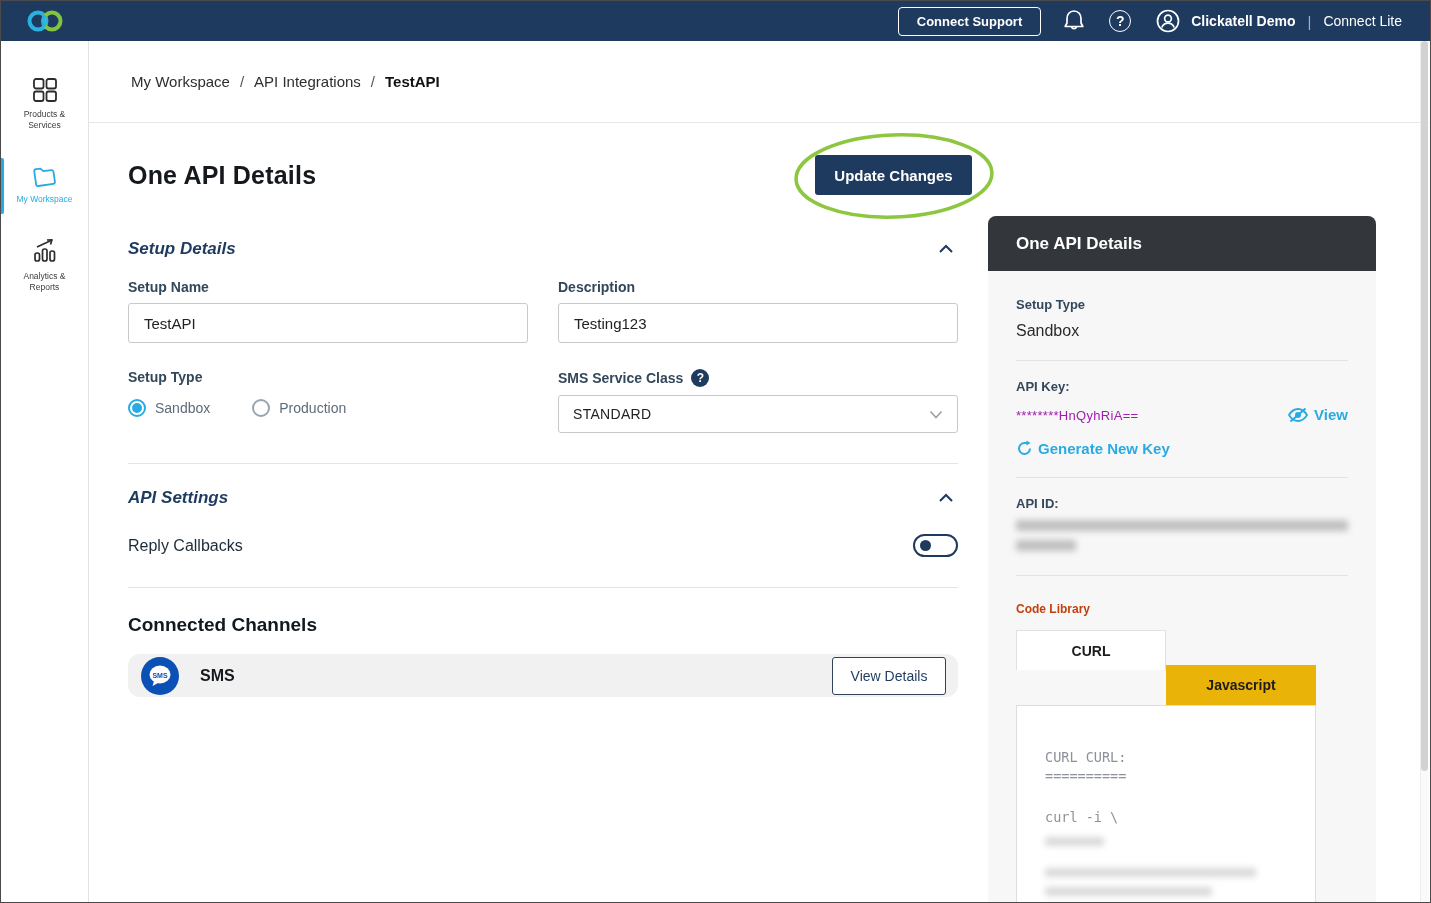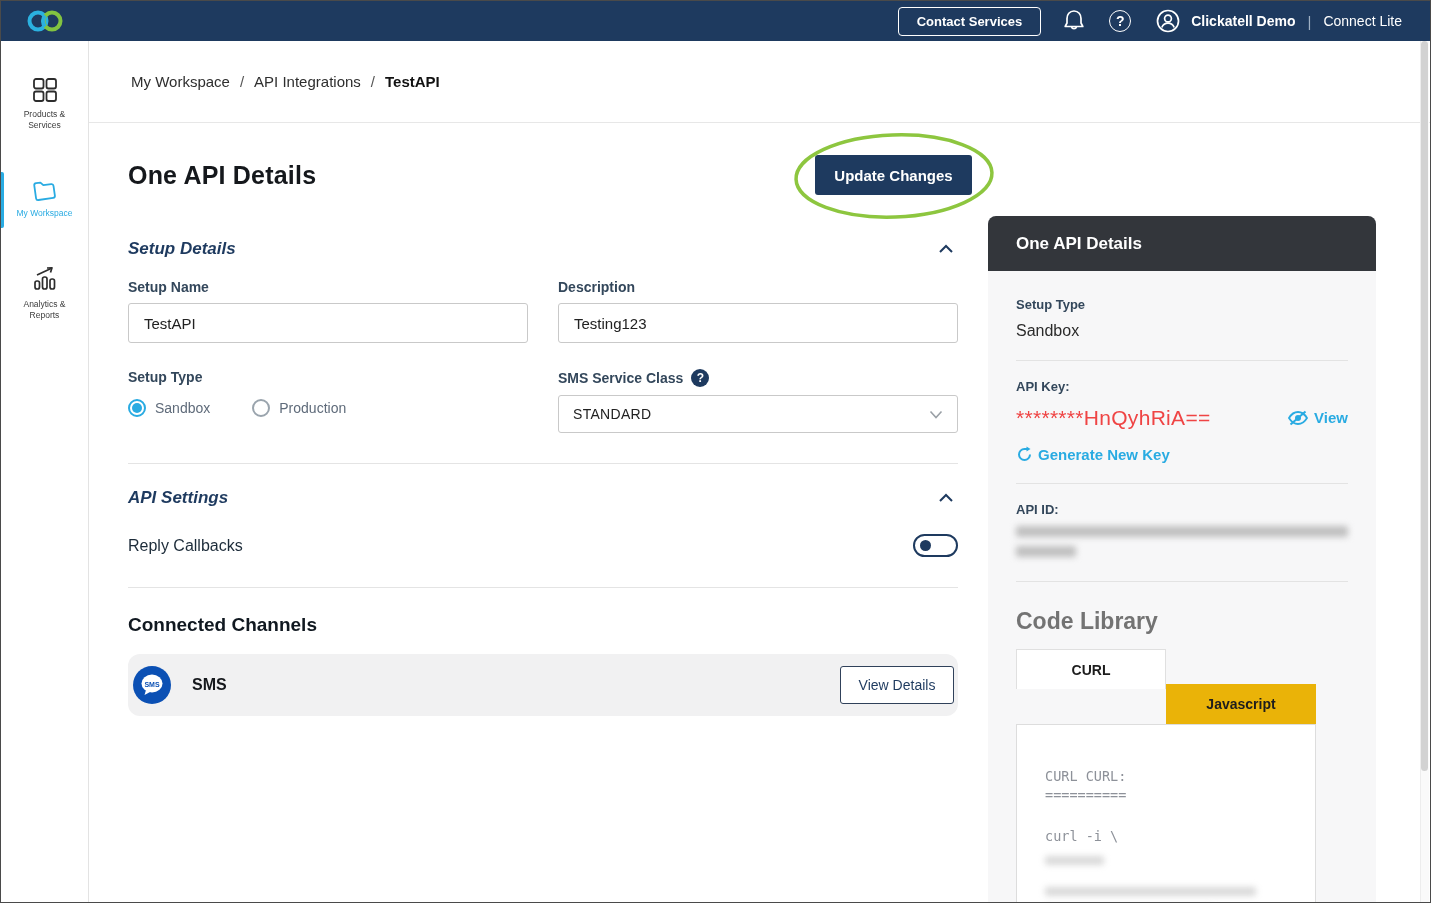--- a/index.html
+++ b/index.html
@@ -12,21 +12,21 @@
   .topbar-spacer { flex:1; }
   .contact-btn { border:1px solid #fff; border-radius:4px; color:#fff; background:transparent; font-size:13px; font-weight:bold; padding:6px 18px; margin-right:22px; cursor:pointer; font-family:"Liberation Sans",sans-serif; }
   .topbar-icon { margin-right:24px; display:flex; align-items:center; cursor:pointer; }
   .help-circle { width:22px; height:22px; border:1.5px solid #fff; border-radius:50%; color:#fff; font-size:14px; font-weight:bold; display:flex; align-items:center; justify-content:center; }
   .account-name { color:#fff; font-size:14px; font-weight:bold; margin-right:12px; }
   .topbar-divider { color:#9fb0c4; font-size:15px; margin-right:12px; }
   .product-name { color:#fff; font-size:14px; margin-right:28px; }
 
   
   .body-row { display:flex; height:861px; }
-  .sidebar { width:88px; flex:0 0 88px; background:#fff; border-right:1px solid #e3e3e3; padding-top:34px; display:flex; flex-direction:column; gap:42px; position:relative; }
+  .sidebar { width:88px; flex:0 0 88px; background:#fff; border-right:1px solid #e3e3e3; padding-top:34px; display:flex; flex-direction:column; gap:28px; position:relative; }
   .side-item { display:flex; flex-direction:column; align-items:center; gap:6px; cursor:pointer; position:relative; padding:2px 4px; }
   .side-item .lbl { font-size:8.5px; color:#3c3c3c; text-align:center; line-height:1.25; width:62px; }
   .side-item.active .lbl { color:#29abe2; }
   .active-bar { position:absolute; left:0; top:-2px; width:3px; height:56px; background:#29abe2; border-radius:0 2px 2px 0; }
 
   .content { flex:1; display:flex; flex-direction:column; }
   .crumb-band { height:82px; background:#fff; border-bottom:1px solid #e7e7e7; display:flex; align-items:center; padding-left:42px; }
   .crumb { font-size:15px; color:#2e2e2e; display:flex; gap:10px; align-items:center; }
   .crumb .sep { color:#555; }
   .crumb .cur { font-weight:bold; color:#111; }
@@ -63,39 +63,39 @@
   .divider { border:none; border-top:1px solid #e4e4e4; margin:0; }
   .div1 { margin-top:30px; }
 
   .toggle-row { display:flex; align-items:center; justify-content:space-between; margin-top:26px; }
   .toggle-row .tlbl { font-size:16px; color:#1c2b39; }
   .toggle { width:45px; height:23px; border:2px solid #1e3a5f; border-radius:13px; background:#fff; position:relative; cursor:pointer; }
   .toggle .knob { width:11px; height:11px; border-radius:50%; background:#1e3a5f; position:absolute; left:5px; top:4px; }
   .div2 { margin-top:30px; }
 
   .cc-title { font-size:19px; font-weight:bold; color:#101820; margin-top:26px; }
-  .channel-row { margin-top:18px; background:#f1f1f2; border-radius:12px; height:62px; display:flex; align-items:center; padding:0 4px; }
+  .channel-row { margin-top:18px; background:#f1f1f2; border-radius:12px; height:43px; display:flex; align-items:center; padding:0 12px; }
   .channel-name { font-size:16px; font-weight:bold; color:#15181c; margin-left:20px; flex:1; }
   .view-details-btn { background:#fff; border:1px solid #30415a; border-radius:3px; color:#1e3a5f; font-size:14px; height:38px; width:114px; cursor:pointer; font-family:"Liberation Sans",sans-serif; }
 
   
   .side-panel { width:388px; flex:0 0 388px; margin-left:30px; margin-top:93px; background:#f7f7f8; border-radius:8px 8px 0 0; height:700px; }
   .panel-header { background:#33363b; border-radius:8px 8px 0 0; height:55px; display:flex; align-items:center; padding-left:28px; }
   .panel-header .ph-title { color:#fff; font-size:17px; font-weight:bold; }
   .panel-body { padding:26px 28px 0 28px; }
   .p-label { font-size:13px; font-weight:bold; color:#33475b; }
   .p-value { font-size:16px; color:#2b2b2b; margin-top:10px; }
   .p-div { border:none; border-top:1px solid #e3e3e3; margin:20px 0 18px 0; }
   .key-row { display:flex; align-items:center; justify-content:space-between; margin-top:12px; }
-  .key-text { font-size:21px; color:#ef4444; letter-spacing:.3px; }
+  .key-text { font-size:13px; color:#a21caf; letter-spacing:.3px; }
   .cyan-link { color:#29abe2; font-size:15px; font-weight:bold; display:flex; align-items:flex-start; gap:5px; cursor:pointer; }
   .gen-row { margin-top:16px; }
   .redacted { filter:blur(3px); }
   .red-bar { background:#bfbfbf; border-radius:2px; height:11px; margin-top:9px; }
-  .code-title { font-size:23px; font-weight:bold; color:#737373; margin:26px 0 14px 0; }
+  .code-title { font-size:12px; font-weight:bold; color:#c2410c; margin:26px 0 14px 0; }
   .tabs { display:flex; }
   .tab { width:150px; height:40px; display:flex; align-items:center; justify-content:center; font-size:14px; font-weight:bold; color:#1d1d1d; cursor:pointer; }
   .tab.active { background:#fff; border:1px solid #e0e0e0; border-bottom:none; }
   .tab.inactive { background:#eab308;margin-top:35px; }
   .code-box { background:#fff; border:1px solid #ddd; width:300px; min-height:250px; padding:42px 0 0 28px; }
   .code-line { font-family:"DejaVu Sans Mono", monospace; font-size:13.5px; color:#8d9199; line-height:1.4; white-space:pre; }
   .code-blur { margin-top:8px; }
   .cb-bar { background:#d9d9d9; height:9px; border-radius:2px; margin-top:10px; }
 
   
@@ -109,21 +109,21 @@
 
   <div class="topbar">
     <div class="logo-box">
       <svg width="38" height="26" viewBox="0 0 38 26">
         <circle cx="12" cy="13" r="8.5" fill="none" stroke="#2bb1e0" stroke-width="4"></circle>
         <circle cx="26" cy="13" r="8.5" fill="none" stroke="#82c341" stroke-width="4"></circle>
         <path d="M19 7.5 A8.5 8.5 0 0 0 19 18.5" fill="none" stroke="#2bb1e0" stroke-width="4"></path>
       </svg>
     </div>
     <div class="topbar-spacer"></div>
-    <button class="contact-btn">Contact Services</button>
+    <button class="contact-btn">Connect Support</button>
     <div class="topbar-icon">
       <svg width="22" height="24" viewBox="0 0 22 24">
         <path d="M11 2 C6.5 2 4 5.5 4 9.5 L4 14 L2.2 17.5 L19.8 17.5 L18 14 L18 9.5 C18 5.5 15.5 2 11 2 Z" fill="none" stroke="#fff" stroke-width="1.7" stroke-linejoin="round"></path>
         <path d="M8.5 17.8 a2.6 2.6 0 0 0 5 0" fill="none" stroke="#fff" stroke-width="1.7"></path>
       </svg>
     </div>
     <div class="topbar-icon">
       <div class="help-circle">
           <span>?</span>
         </div>

